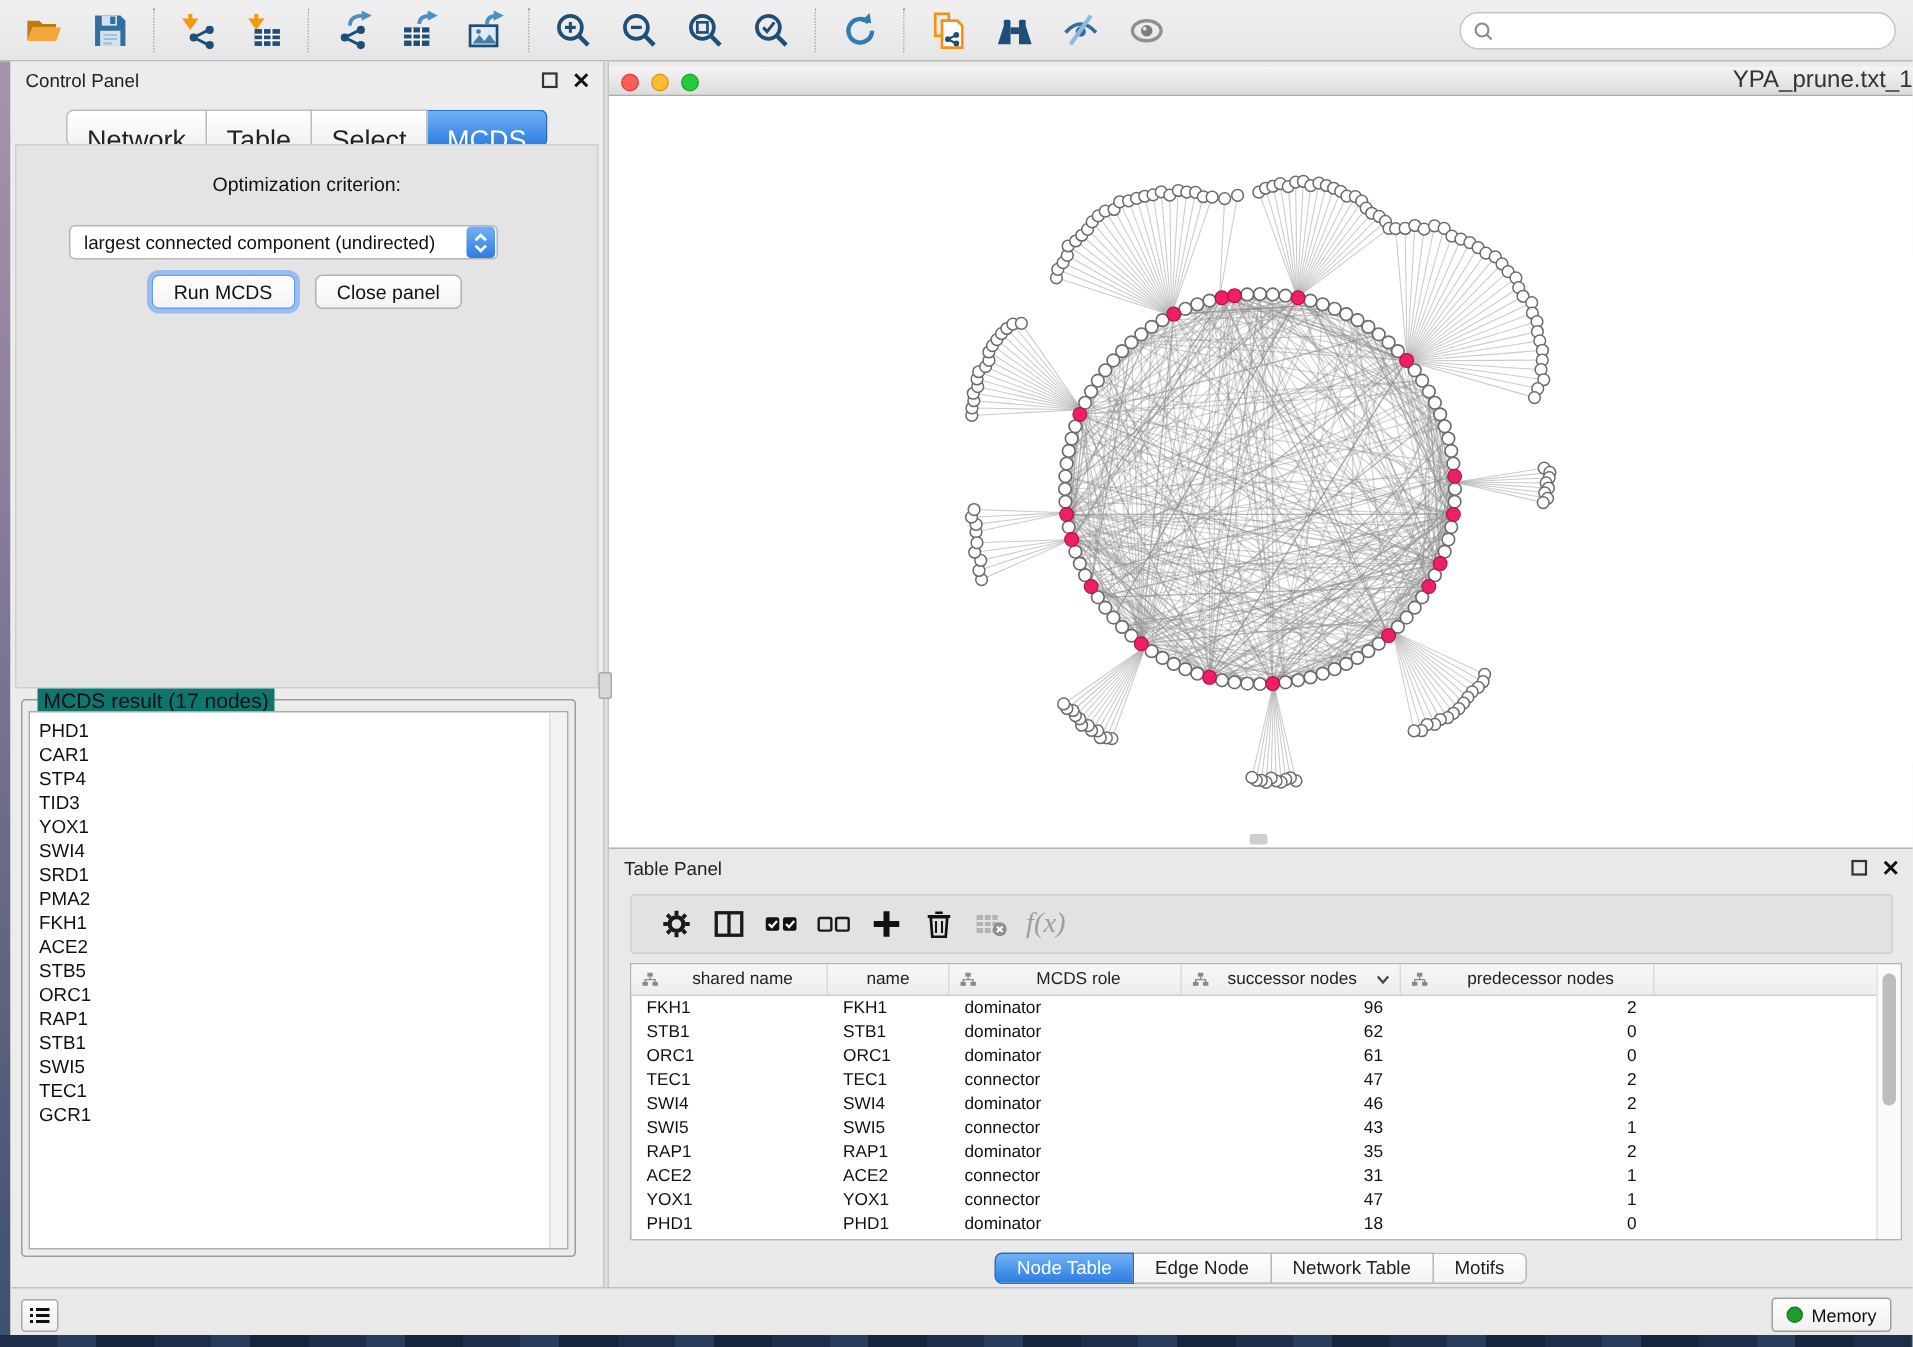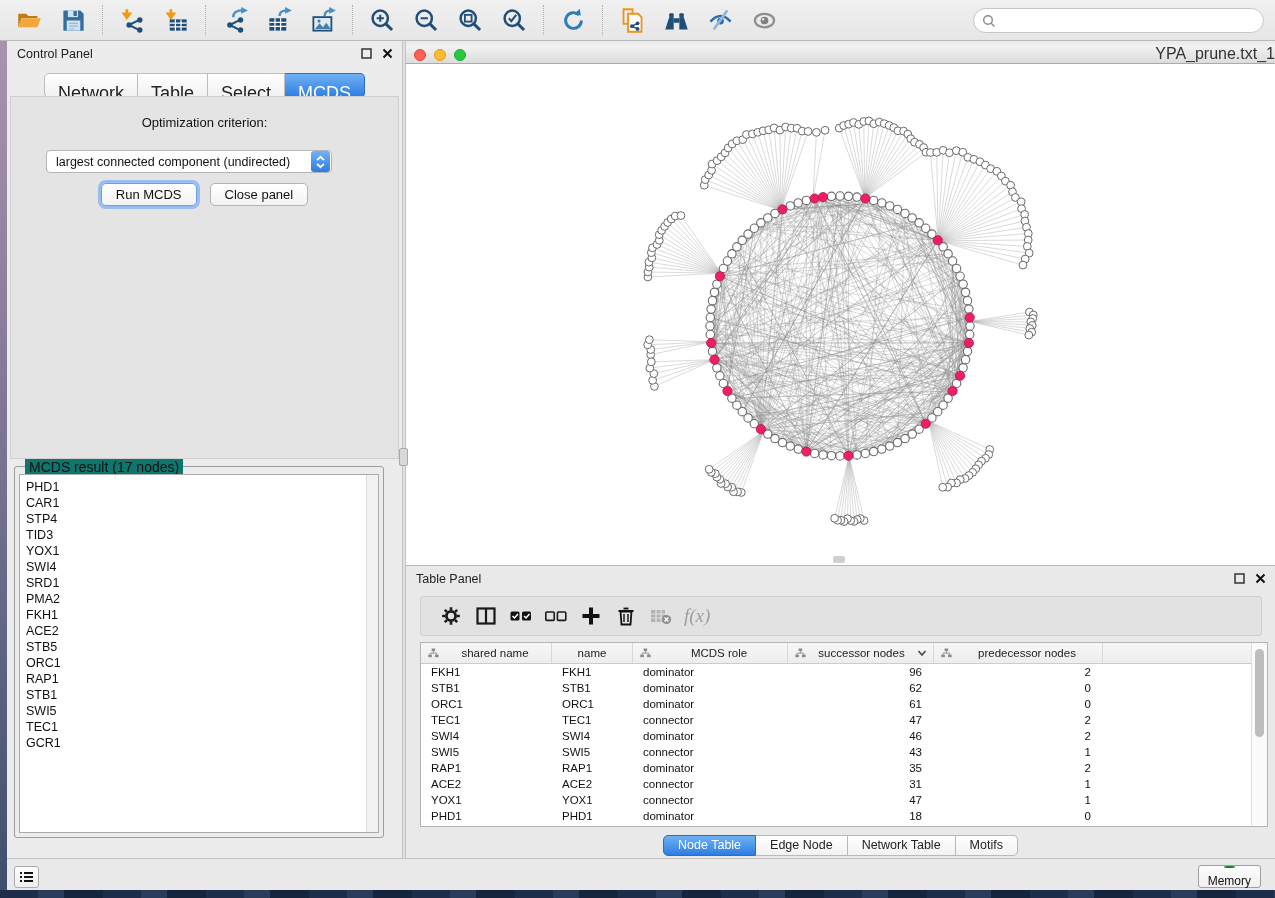--- a/index.html
+++ b/index.html
@@ -104,21 +104,21 @@
     border-left:none; padding:3px 14px 4px; height:21px; display:flex; align-items:center; }
   .tp-tab:first-child { border-left:1px solid #b9b9b9; border-radius:5px 0 0 5px; }
   .tp-tab:last-child { border-radius:0 5px 5px 0; }
   .tp-tab.active { background:linear-gradient(#6fb1f5,#2d7de2); color:#fff; border-color:#2d6dc0; }
 
   
   .status-bar { position:absolute; left:7px; top:858px; width:1268px; height:32px; background:#e9e9e9; border-top:1px solid #c2c2c2; }
   .list-btn { position:absolute; left:7px; top:7px; width:25px; height:22px; background:linear-gradient(#fdfdfd,#efefef);
     border:1px solid #ababab; border-radius:3px; display:flex; align-items:center; justify-content:center; }
   .memory-btn { position:absolute; right:14px; top:6px; height:23px; background:linear-gradient(#fdfdfd,#f0f0f0);
-    border:1px solid #9f9f9f; border-radius:3px; display:flex; align-items:center; gap:6px; padding:0 9px; font-size:12px; color:#111;flex-direction:column; }
+    border:1px solid #9f9f9f; border-radius:3px; display:flex; align-items:center; gap:6px; padding:0 9px; font-size:12px; color:#111; }
   .mem-dot { width:11px; height:11px; border-radius:50%; background:#1f9d2c; border:1px solid #167d20; }
 </style>
 </head>
 <body>
 
 <div id="screen">
 
   <div class="toolbar">
     <div class="tb-group">
       <div class="tb-btn">

